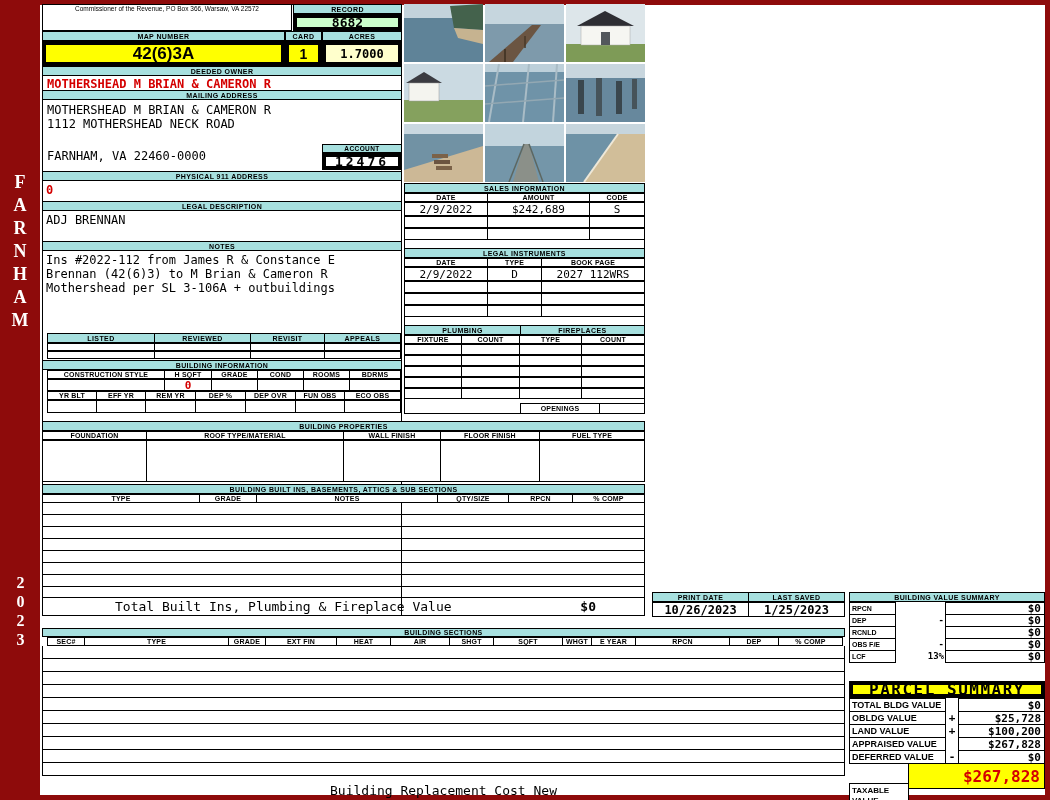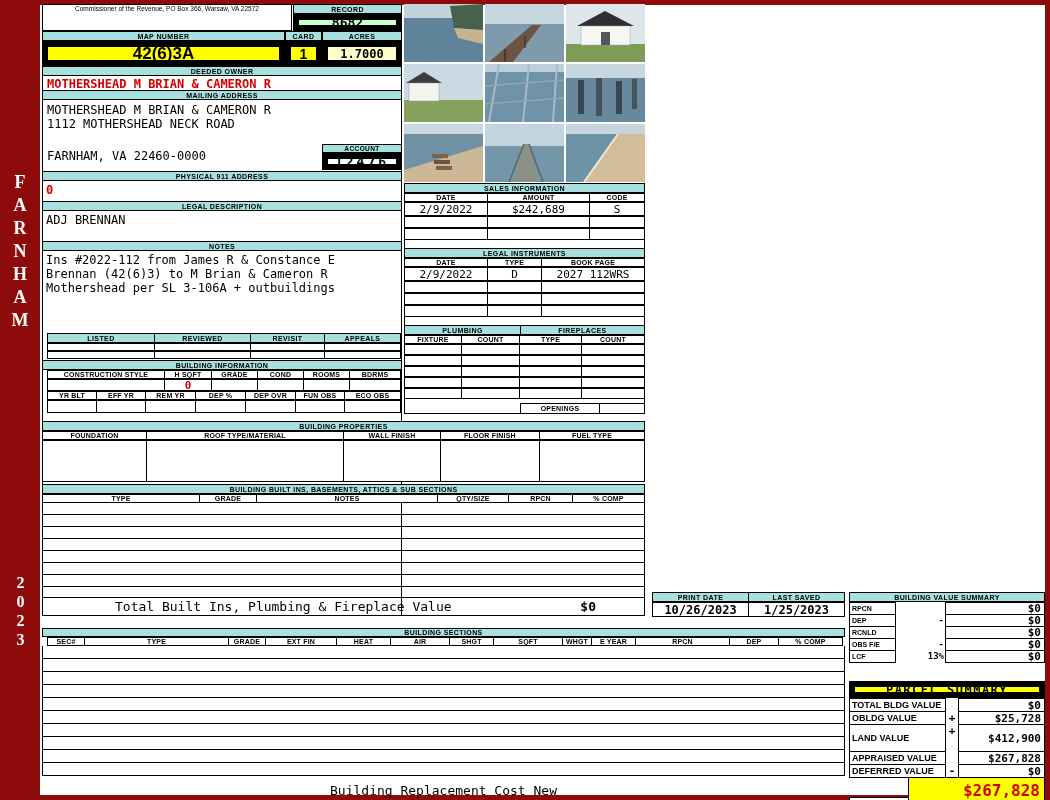--- a/index.html
+++ b/index.html
@@ -13,21 +13,21 @@
   .bar { background:#a7e0df; border:1px solid #000; display:flex; align-items:center; justify-content:center;
          font:bold 7px "Liberation Sans",sans-serif; letter-spacing:.4px; }
   .hcell { border:1px solid #000; background:#fff; display:flex; align-items:center; justify-content:center;
            font:bold 7px "Liberation Sans",sans-serif; letter-spacing:.2px; }
   .dcell { border:1px solid #000; background:#fff; display:flex; align-items:center; justify-content:center;
            font-family:"DejaVu Sans Mono",monospace; }
   .row { display:flex; }
   .row > * { height:100%; margin-left:-1px; }
   .row > :first-child { margin-left:0; }
   .mono { font-family:"DejaVu Sans Mono",monospace; }
-  .vbox { border:6px solid #000000; display:flex; align-items:center; justify-content:center;
+  .vbox { border:4px solid #000000; display:flex; align-items:center; justify-content:center;
           font-family:"DejaVu Sans Mono",monospace; font-weight:bold; }
   .frame { border:1px solid #000; pointer-events:none; }
   .red { color:#d40000; }
   .photos { position:absolute; left:404px; top:4px; width:241px; height:178px; display:grid;
             grid-template-columns:repeat(3,1fr); grid-template-rows:repeat(3,1fr); gap:2px; }
   .photo { overflow:hidden; }
   .photo svg { width:100%; height:100%; display:block; }
   .county-title { font-family:"Liberation Serif",serif; font-weight:bold; font-size:15px; text-align:center; padding-top:1px; }
   .county-sub { font-size:6.5px; text-align:center; }
   .txtline { position:absolute; font-family:"DejaVu Sans Mono",monospace; font-size:12px; white-space:pre; }
@@ -412,36 +412,36 @@
     <div style="height:13px; border-bottom:1px solid #000;"></div>
     <div style="height:13px; border-bottom:1px solid #000;"></div>
     <div style="height:13px; border-bottom:1px solid #000;"></div>
     <div style="height:13px; border-bottom:1px solid #000;"></div>
     <div style="height:13px; border-bottom:1px solid #000;"></div>
     <div style="height:13px; border-bottom:1px solid #000;"></div>
     <div style="height:13px; border-bottom:1px solid #000;"></div>
     <div style="height:13px; border-bottom:1px solid #000;"></div>
   </div>
 
-  <div class="abs vbox" style="left:849px; top:681px; width:196px; height:17px; background:#ffff00; font-size:12px; letter-spacing:1.5px;">PARCEL SUMMARY</div>
+  <div class="abs vbox" style="left:849px; top:681px; width:196px; height:17px; background:#ffff00; font-size:16px; letter-spacing:1.5px;">PARCEL SUMMARY</div>
   <div class="abs" style="left:849px; top:698px; width:196px;">
     <div class="row" style="height:14px;">
       <div class="lbl mono" style="width:97px; font-size:9px; font-weight:bold;">TOTAL BLDG VALUE</div>
       <div class="mono" style="width:14px; text-align:center; font-size:11px; font-weight:bold; line-height:14px;"></div>
       <div class="dcell" style="flex:1; justify-content:flex-end; padding-right:3px; font-size:11px; font-weight:bold;">$0</div>
     </div>
     <div class="row" style="height:14px; margin-top:-1px;">
       <div class="lbl mono" style="width:97px; font-size:9px; font-weight:bold;">OBLDG VALUE</div>
       <div class="mono" style="width:14px; text-align:center; font-size:11px; font-weight:bold; line-height:14px;">+</div>
       <div class="dcell" style="flex:1; justify-content:flex-end; padding-right:3px; font-size:11px; font-weight:bold;">$25,728</div>
     </div>
-    <div class="row" style="height:28px; margin-top:-1px;">
+    <div class="row" style="height:14px; margin-top:-1px;">
       <div class="lbl mono" style="width:97px; font-size:9px; font-weight:bold;">LAND VALUE</div>
       <div class="mono" style="width:14px; text-align:center; font-size:11px; font-weight:bold; line-height:14px;">+</div>
-      <div class="dcell" style="flex:1; justify-content:flex-end; padding-right:3px; font-size:11px; font-weight:bold;">$412,900</div>
+      <div class="dcell" style="flex:1; justify-content:flex-end; padding-right:3px; font-size:11px; font-weight:bold;">$100,200</div>
     </div>
     <div class="row" style="height:14px; margin-top:-1px;">
       <div class="lbl mono" style="width:97px; font-size:9px; font-weight:bold;">APPRAISED VALUE</div>
       <div class="mono" style="width:14px; text-align:center; font-size:11px; font-weight:bold; line-height:14px;"></div>
       <div class="dcell" style="flex:1; justify-content:flex-end; padding-right:3px; font-size:11px; font-weight:bold;">$267,828</div>
     </div>
     <div class="row" style="height:14px; margin-top:-1px;">
       <div class="lbl mono" style="width:97px; font-size:9px; font-weight:bold;">DEFERRED VALUE</div>
       <div class="mono" style="width:14px; text-align:center; font-size:11px; font-weight:bold; line-height:14px;">-</div>
       <div class="dcell" style="flex:1; justify-content:flex-end; padding-right:3px; font-size:11px; font-weight:bold;">$0</div>

